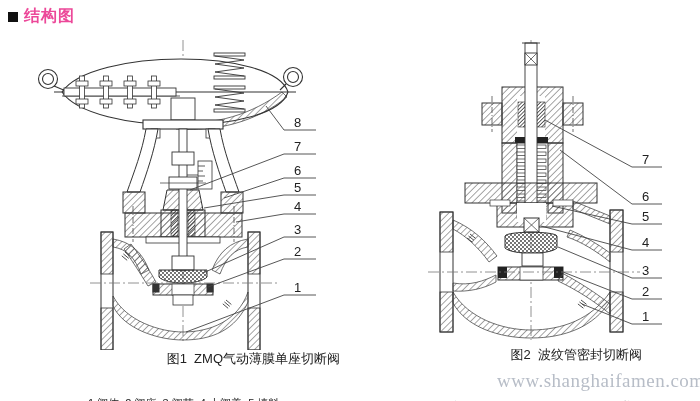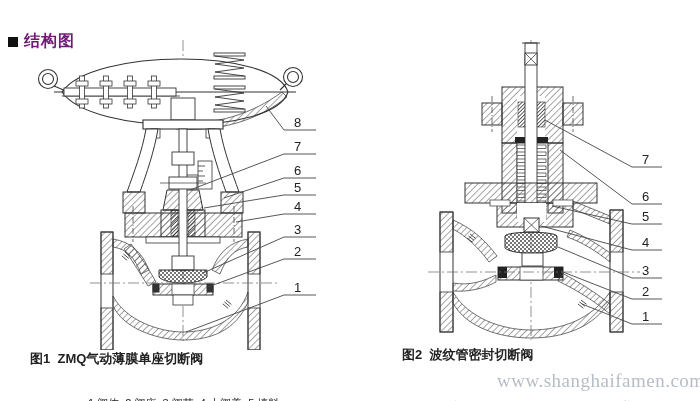--- a/index.html
+++ b/index.html
@@ -3,25 +3,25 @@
 <meta charset="utf-8">
 <style>
   html,body{margin:0;padding:0;}
   body{
     width:700px;height:401px;position:relative;background:#ffffff;overflow:hidden;
     font-family:"Liberation Sans","DejaVu Sans",sans-serif;color:#1a1a1a;
   }
   .abs{position:absolute;}
   .page-title{
     left:8px;top:6px;display:flex;align-items:center;gap:6px;
-    font-size:16px;font-weight:bold;letter-spacing:1px;color:#701a75;margin-top:25px;
+    font-size:16px;font-weight:bold;letter-spacing:1px;color:#ec4899;
   }
   .bullet{width:10px;height:10px;background:#111;display:inline-block;}
   .caption{
-    font-size:13px;font-weight:bold;text-align:left;white-space:pre;color:#222;
+    font-size:13px;font-weight:normal;text-align:right;white-space:pre;color:#222;
   }
   .parts{
     font-size:11px;line-height:14px;white-space:pre;color:#222;
   }
   .watermark{
     left:497px;top:370px;font-family:"Liberation Serif","DejaVu Serif",serif;
     font-size:19px;color:#b7bdc7;letter-spacing:0.5px;white-space:pre;z-index:5;
   }
   svg{position:absolute;}
   svg text{font-family:"Liberation Sans","DejaVu Sans",sans-serif;font-size:13px;fill:#222;}

